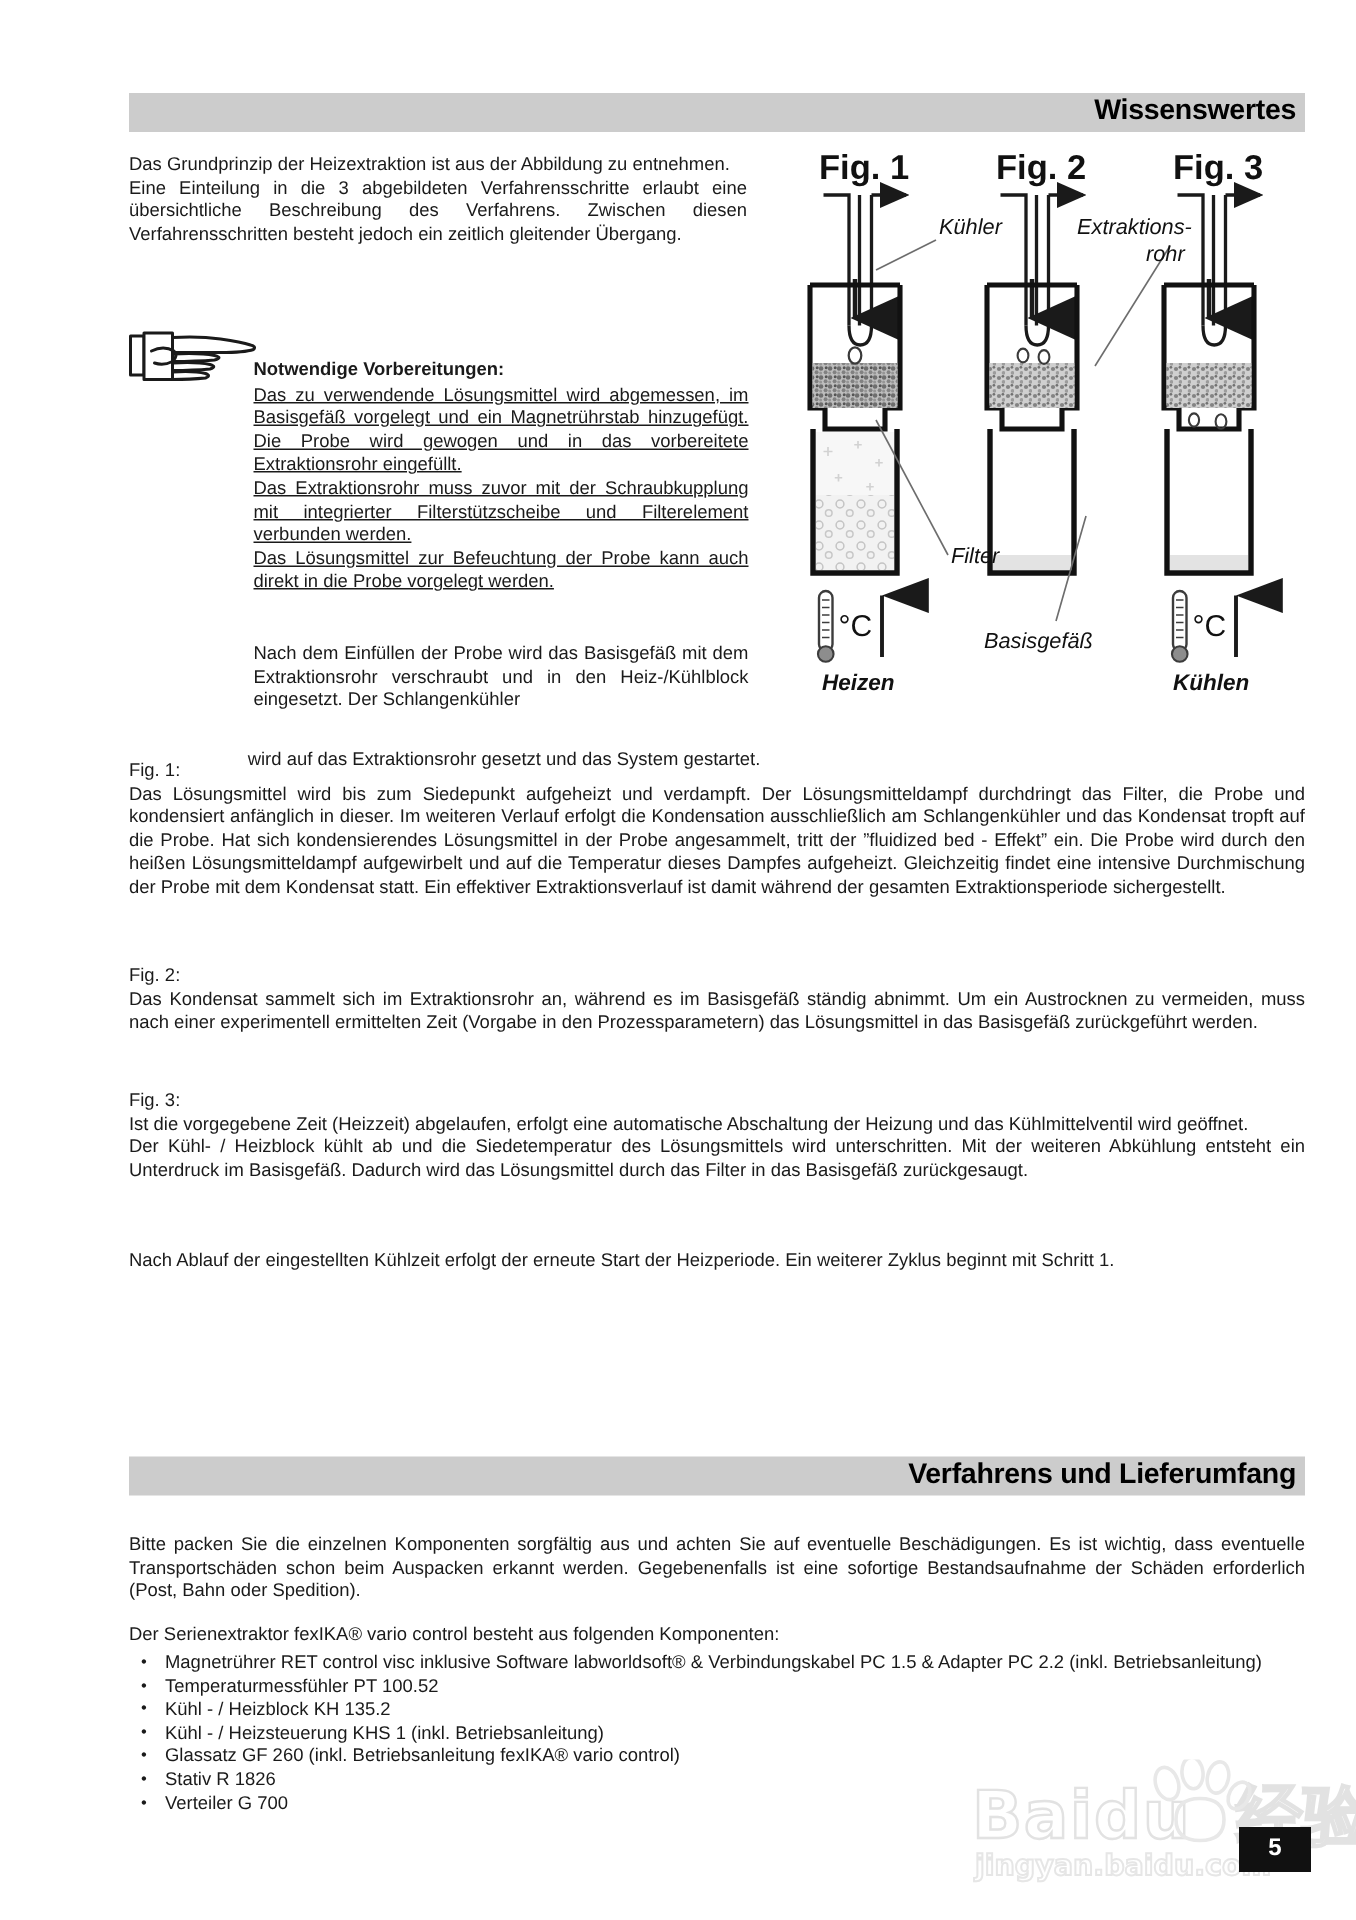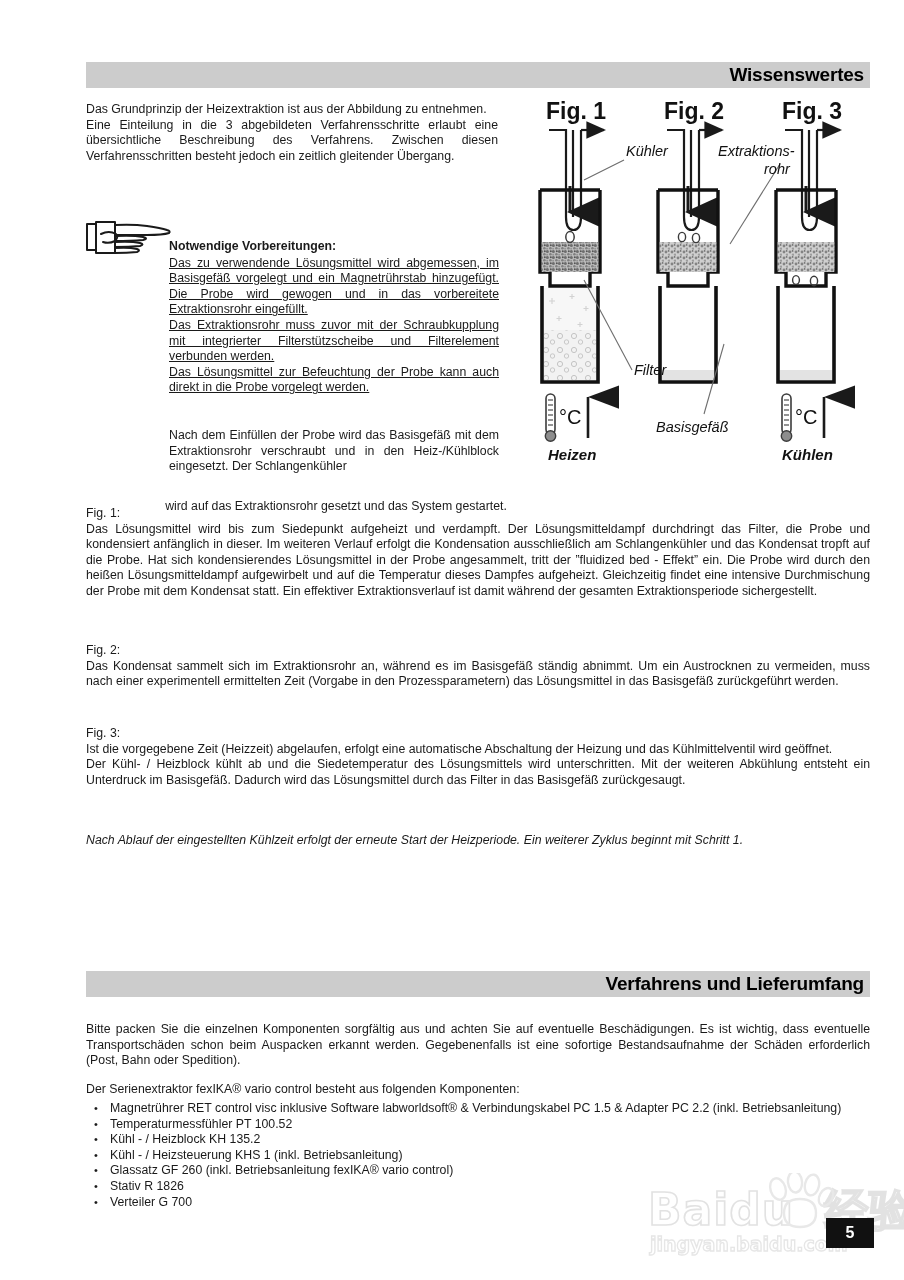--- a/index.html
+++ b/index.html
@@ -100,21 +100,21 @@
 
   
   .figblock { left: 86px; width: 784px; }
   .figblock .fighead { font-weight: normal; display: block; }
   .figblock p { margin: 0; }
 
   #fig1-block { top: 490px; }
   #fig2-block { top: 627px; }
   #fig3-block { top: 710px; }
   #closing-block { left: 86px; top: 817px; width: 784px; }
-  #closing-block p { margin: 0; font-style: italic; }
+  #closing-block p { margin: 0; }
 
   
   #unpack-intro { left: 86px; top: 1006px; width: 784px; }
   #unpack-intro p { margin: 0; }
   #unpack-lead { left: 86px; top: 1066px; width: 784px; }
   #unpack-list {
     position: absolute;
     left: 86px;
     top: 1085px;
     width: 784px;

